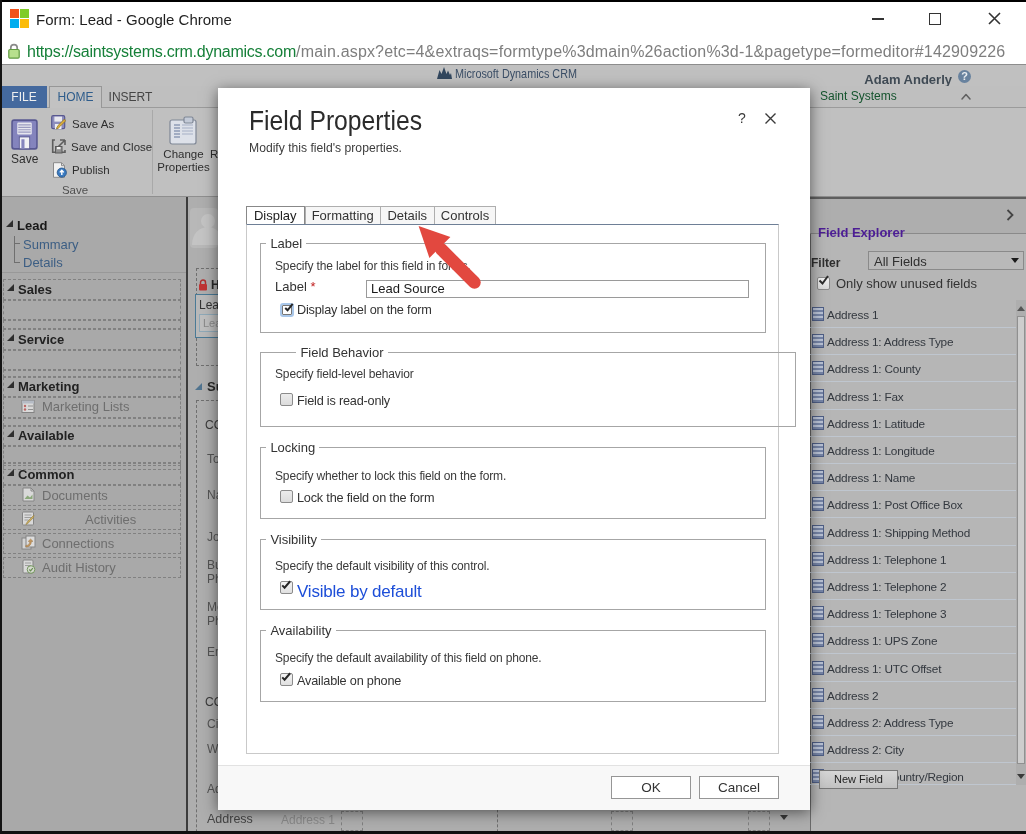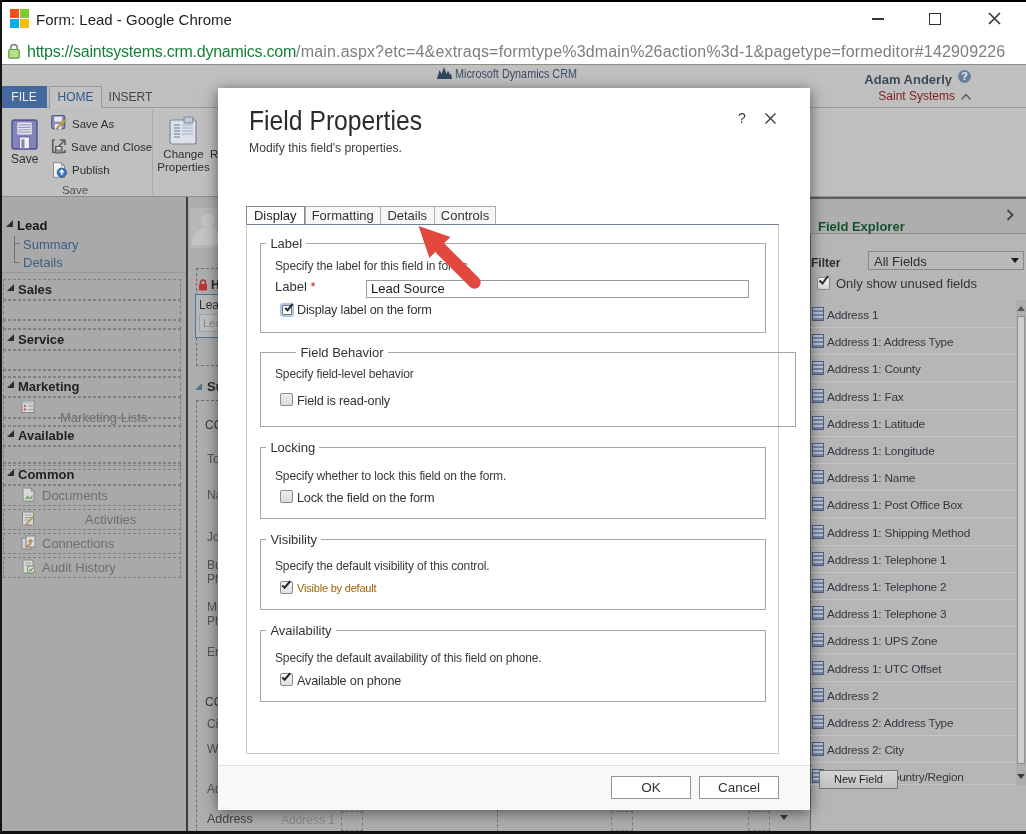--- a/index.html
+++ b/index.html
@@ -46,21 +46,21 @@
 
 <div class="abs" style="left:0;top:64px;width:1026px;height:22px;background:#c0c0c0;border-top:1px solid #8d8d8d;box-sizing:border-box;"></div>
 <svg class="abs" style="left:437px;top:67px;" width="15" height="12" viewBox="0 0 15 12">
       <path d="M0 12 L2.5 3 L4.5 7 L7 0 L9.5 7 L11 3.5 L13 8 L14 6 L15 12 Z" fill="#32475e"></path>
     </svg>
 <svg class="abs" style="left:455px;top:65px;" width="130" height="16">
       <text x="0" y="12.5" font-size="13" fill="#3b4e66" textLength="122" lengthAdjust="spacingAndGlyphs">Microsoft Dynamics CRM</text>
     </svg>
 <div class="abs" style="left:820px;top:72px;width:132px;font-size:13px;font-weight:bold;color:#3f4a54;text-align:right;">Adam Anderly</div>
 <div class="abs" style="left:958px;top:70px;width:13px;height:13px;border-radius:50%;background:#68829e;color:#e8ecf0;font-size:11px;font-weight:bold;text-align:center;line-height:13px;">?</div>
-<div class="abs" style="left:820px;top:89px;width:135px;font-size:12px;color:#7f1d1d;text-align:right;z-index:6;">Saint Systems</div>
+<div class="abs" style="left:820px;top:89px;width:135px;font-size:12px;color:#14532d;text-align:left;z-index:6;">Saint Systems</div>
 <svg class="abs" style="left:960px;top:92px;z-index:6;" width="12" height="9" viewBox="0 0 12 9">
       <path d="M2 7 L6 2.5 L10 7" fill="none" stroke="#5f5f5f" stroke-width="1.5" stroke-linecap="round" stroke-linejoin="round"></path>
     </svg>
 
 <div class="abs" style="left:0;top:86px;width:1026px;height:22px;background:#bfbfbf;"></div>
 <div class="abs" style="left:0;top:107px;width:1026px;height:1px;background:#9b9b9b;"></div>
 <div class="abs" style="left:1px;top:86px;width:46px;height:22px;background:#44699e;color:#efefef;font-size:12px;text-align:center;line-height:22px;">FILE</div>
 <div class="abs" style="left:49px;top:86px;width:53px;height:22px;border:1px solid #979797;border-bottom:none;box-sizing:border-box;color:#2f5d8c;font-size:12px;text-align:center;line-height:21px;background:#c2c2c2;">HOME</div>
 <div class="abs" style="left:108px;top:86px;width:45px;height:22px;color:#454545;font-size:12px;text-align:center;line-height:22px;">INSERT</div>
 
@@ -138,21 +138,21 @@
   <div class="abs tri-dr" style="left:7px;top:381px;"></div>
   <div class="abs navtxt" style="left:18px;top:379px;">Marketing</div>
   <div class="abs dash" style="left:3px;top:397px;width:176px;height:19px;"></div>
   <svg class="abs" style="left:21px;top:399px;opacity:0.75;" width="15" height="15" viewBox="0 0 15 15">
    <rect x="1" y="1.5" width="12" height="12" fill="#e9e9e9" stroke="#777" stroke-width="1"></rect>
    <rect x="1" y="1.5" width="12" height="3" fill="#b9c2cf"></rect>
    <circle cx="4" cy="7" r="1.2" fill="#c05050"></circle>
         <circle cx="4" cy="10.5" r="1.2" fill="#c05050"></circle>
    <path d="M7 7 h5 M7 10.5 h5" stroke="#8a8a8a" stroke-width="1"></path>
   </svg>
-  <div class="abs grayitem" style="left:60px;top:399px;margin-top:11px;">Marketing Lists</div>
+  <div class="abs grayitem" style="left:42px;top:399px;">Marketing Lists</div>
   <div class="abs dash" style="left:3px;top:418px;width:176px;height:6px;"></div>
 
   <div class="abs dash" style="left:3px;top:426px;width:176px;height:18px;"></div>
   <div class="abs tri-dr" style="left:7px;top:430px;"></div>
   <div class="abs navtxt" style="left:18px;top:428px;">Available</div>
   <div class="abs dash" style="left:3px;top:446px;width:176px;height:15px;"></div>
   <div class="abs dash" style="left:3px;top:463px;width:176px;height:5px;"></div>
 
   <div class="abs dash" style="left:3px;top:465px;width:176px;height:18px;"></div>
   <div class="abs tri-dr" style="left:7px;top:469px;"></div>
@@ -222,21 +222,21 @@
   <div class="abs" style="left:93px;top:616px;font-size:12px;color:#8a8a8a;">Address 1</div>
   <div class="abs dash" style="left:153px;top:614px;width:20px;height:18px;"></div>
   <div class="abs dash" style="left:423px;top:614px;width:20px;height:18px;"></div>
   <div class="abs dash" style="left:560px;top:614px;width:20px;height:18px;"></div>
   <div class="abs" style="left:592px;top:618px;width:0;height:0;border-left:4.5px solid transparent;border-right:4.5px solid transparent;border-top:5.5px solid #3a3a3a;"></div>
 </div>
 
 <div id="rightpanel" class="abs" style="left:0;top:0;width:1026px;height:834px;pointer-events:none;">
   <div class="abs" style="left:810px;top:197px;width:216px;height:637px;background:#b6b6b6;border-left:1px solid #6a6a6a;box-sizing:border-box;"></div>
   <div class="abs" style="left:810px;top:197px;width:216px;height:37px;background:#aeaeae;border-top:2px solid #5f5f5f;border-bottom:1px solid #8a8a8a;box-sizing:border-box;"></div>
-  <div class="abs" style="left:818px;top:219px;font-size:13px;font-weight:bold;color:#14532d;">Field Explorer</div>
+  <div class="abs" style="left:818px;top:225px;font-size:13px;font-weight:bold;color:#4c1d95;">Field Explorer</div>
   <svg class="abs" style="left:1006px;top:209px;" width="8" height="12" viewBox="0 0 8 12">
         <path d="M1.5 1 L6.5 6 L1.5 11" fill="none" stroke="#444" stroke-width="1.8"></path>
       </svg>
   <div class="abs" style="left:811px;top:256px;font-size:12px;font-weight:bold;color:#2f2f2f;">Filter</div>
   <div class="abs" style="left:868px;top:251px;width:156px;height:19px;border:1px solid #8a8a8a;background:#b9b9b9;box-sizing:border-box;"></div>
   <div class="abs" style="left:874px;top:254px;font-size:13px;color:#2f2f2f;">All Fields</div>
   <div class="abs" style="left:1011px;top:258px;width:0;height:0;border-left:4px solid transparent;border-right:4px solid transparent;border-top:5.5px solid #1a1a1a;"></div>
   <div class="cb" style="left:817px;top:277px;"></div>
   <svg class="ck" style="left:817px;top:274px;" width="13" height="13" viewBox="0 0 13 13">
         <path d="M2.5 6.5 L5.5 9.5 L11 2" fill="none" stroke="#2d2d2d" stroke-width="2"></path>
@@ -373,21 +373,21 @@
   <div class="cb" style="left:62px;top:402px;background:linear-gradient(#ececec,#dcdcdc);"></div>
   <div class="abs" style="left:79px;top:403px;font-size:12.7px;letter-spacing:-0.2px;color:#333;">Lock the field on the form</div>
   <fieldset style="left:42.4px;top:444.4px;width:504px;height:75.9px;">
     <legend>Visibility</legend>
   </fieldset>
   <div class="spec" style="left:57px;top:471px;">Specify the default visibility of this control.</div>
   <div class="cb" style="left:62px;top:493px;background:linear-gradient(#f4f4f4,#e0e0e0);"></div>
   <svg class="ck" style="left:61px;top:490px;" width="13" height="13" viewBox="0 0 14 14">
         <path d="M3.5 8 L6 10.5 L12 3.5" fill="none" stroke="#262626" stroke-width="2.1"></path>
       </svg>
-  <div class="abs" style="left:79px;top:494px;font-size:11px;letter-spacing:-0.2px;color:#a16207;">Visible by default</div>
+  <div class="abs" style="left:79px;top:494px;font-size:17px;letter-spacing:-0.2px;color:#1d4ed8;">Visible by default</div>
   <fieldset style="left:42.4px;top:535px;width:504px;height:76.5px;">
     <legend>Availability</legend>
   </fieldset>
   <div class="spec" style="left:57px;top:563px;">Specify the default availability of this field on phone.</div>
   <div class="cb" style="left:62px;top:585px;background:linear-gradient(#f4f4f4,#e0e0e0);"></div>
   <svg class="ck" style="left:61px;top:582px;" width="13" height="13" viewBox="0 0 14 14">
         <path d="M3.5 8 L6 10.5 L12 3.5" fill="none" stroke="#262626" stroke-width="2.1"></path>
       </svg>
   <div class="abs" style="left:79px;top:586px;font-size:12.7px;letter-spacing:-0.2px;color:#333;">Available on phone</div>
 

